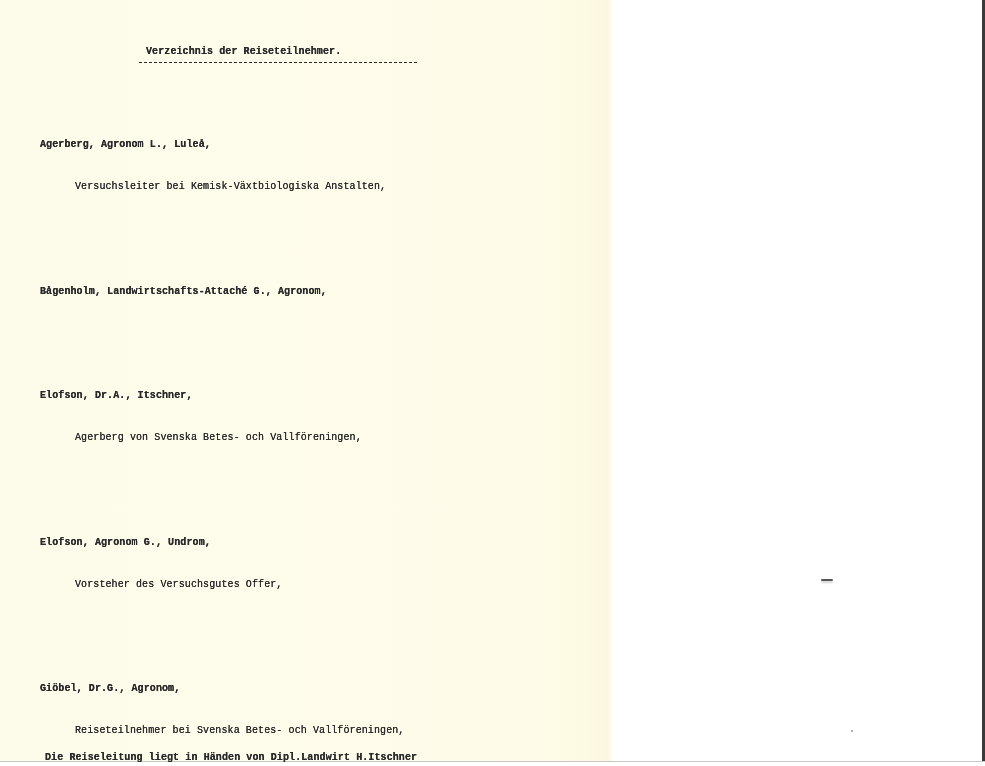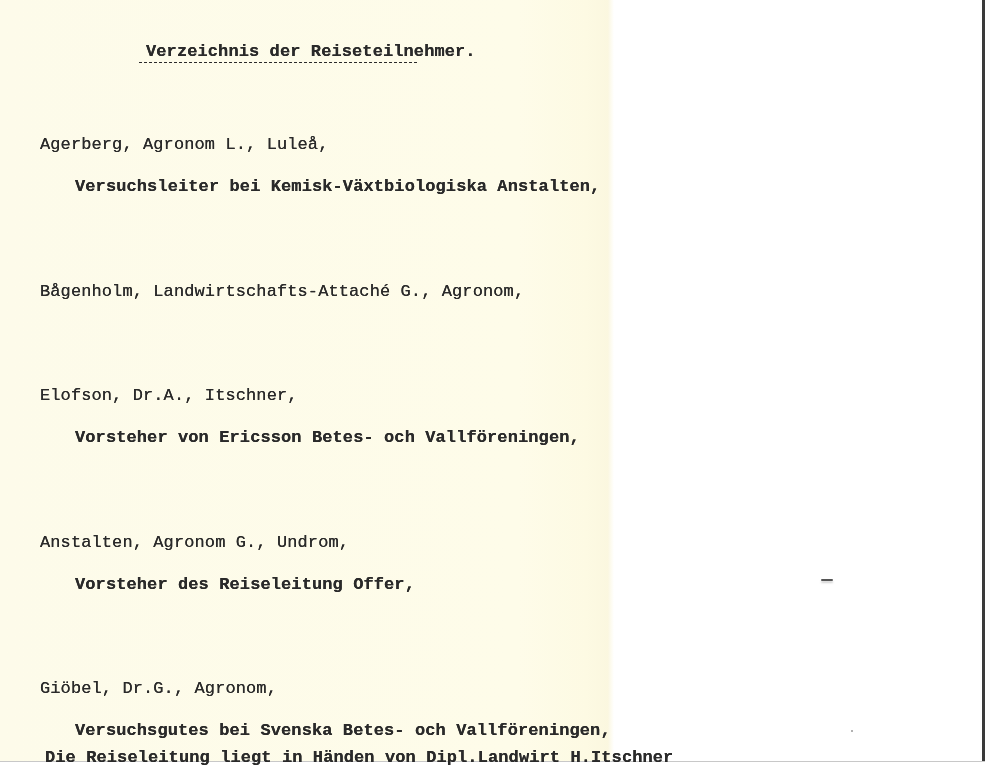--- a/index.html
+++ b/index.html
@@ -74,21 +74,21 @@
     }
     .stray-dot {
       position: absolute;
       width: 2px;
       height: 2px;
       background: #999;
       border-radius: 50%;
     }
     .typed {
       color: #2a2a2a;
-      font-size: 17px;
+      font-size: 10px;
       line-height: 14px;
       letter-spacing: 0.1px;
       white-space: pre;
       text-shadow: 0 0 0.4px #2a2a2a;
     }
     .title {
       position: absolute;
       left: 146px;
       top: 45px;
       font-weight: bold;
@@ -108,26 +108,26 @@
       margin: 0;
       padding: 0;
       list-style: none;
     }
     .entry {
       margin: 0 0 6.5px 0;
       padding: 0;
     }
     .entry-line {
       display: block;
-      font-weight: normal;
+      font-weight: bold;
     }
     .entry-sub {
       display: block;
       padding-left: 35px;
-      font-weight: bold;
+      font-weight: normal;
     }
     .footer-note {
       position: absolute;
       left: 45px;
       top: 708px;
       width: 540px;
       font-weight: bold;
       line-height: 20px;
     }
     .footer-note span {
@@ -153,29 +153,29 @@
 <ul class="typed list" id="participant-list">
   <li class="entry">
     <span class="entry-line">Agerberg, Agronom L., Luleå,</span>
     <span class="entry-sub">Versuchsleiter bei Kemisk-Växtbiologiska Anstalten,</span>
   </li>
   <li class="entry">
     <span class="entry-line">Bågenholm, Landwirtschafts-Attaché G., Agronom,</span>
   </li>
   <li class="entry">
     <span class="entry-line">Elofson, Dr.A., Itschner,</span>
-    <span class="entry-sub">Vorsteher von Ericsson Betes- och Vallföreningen,</span>
+    <span class="entry-sub">Agerberg von Svenska Betes- och Vallföreningen,</span>
   </li>
   <li class="entry">
-    <span class="entry-line">Anstalten, Agronom G., Undrom,</span>
-    <span class="entry-sub">Vorsteher des Reiseleitung Offer,</span>
+    <span class="entry-line">Elofson, Agronom G., Undrom,</span>
+    <span class="entry-sub">Vorsteher des Versuchsgutes Offer,</span>
   </li>
   <li class="entry">
     <span class="entry-line">Giöbel, Dr.G., Agronom,</span>
-    <span class="entry-sub">Versuchsgutes bei Svenska Betes- och Vallföreningen,</span>
+    <span class="entry-sub">Reiseteilnehmer bei Svenska Betes- och Vallföreningen,</span>
   </li>
   
   
   
   
   
   
   
   
   

